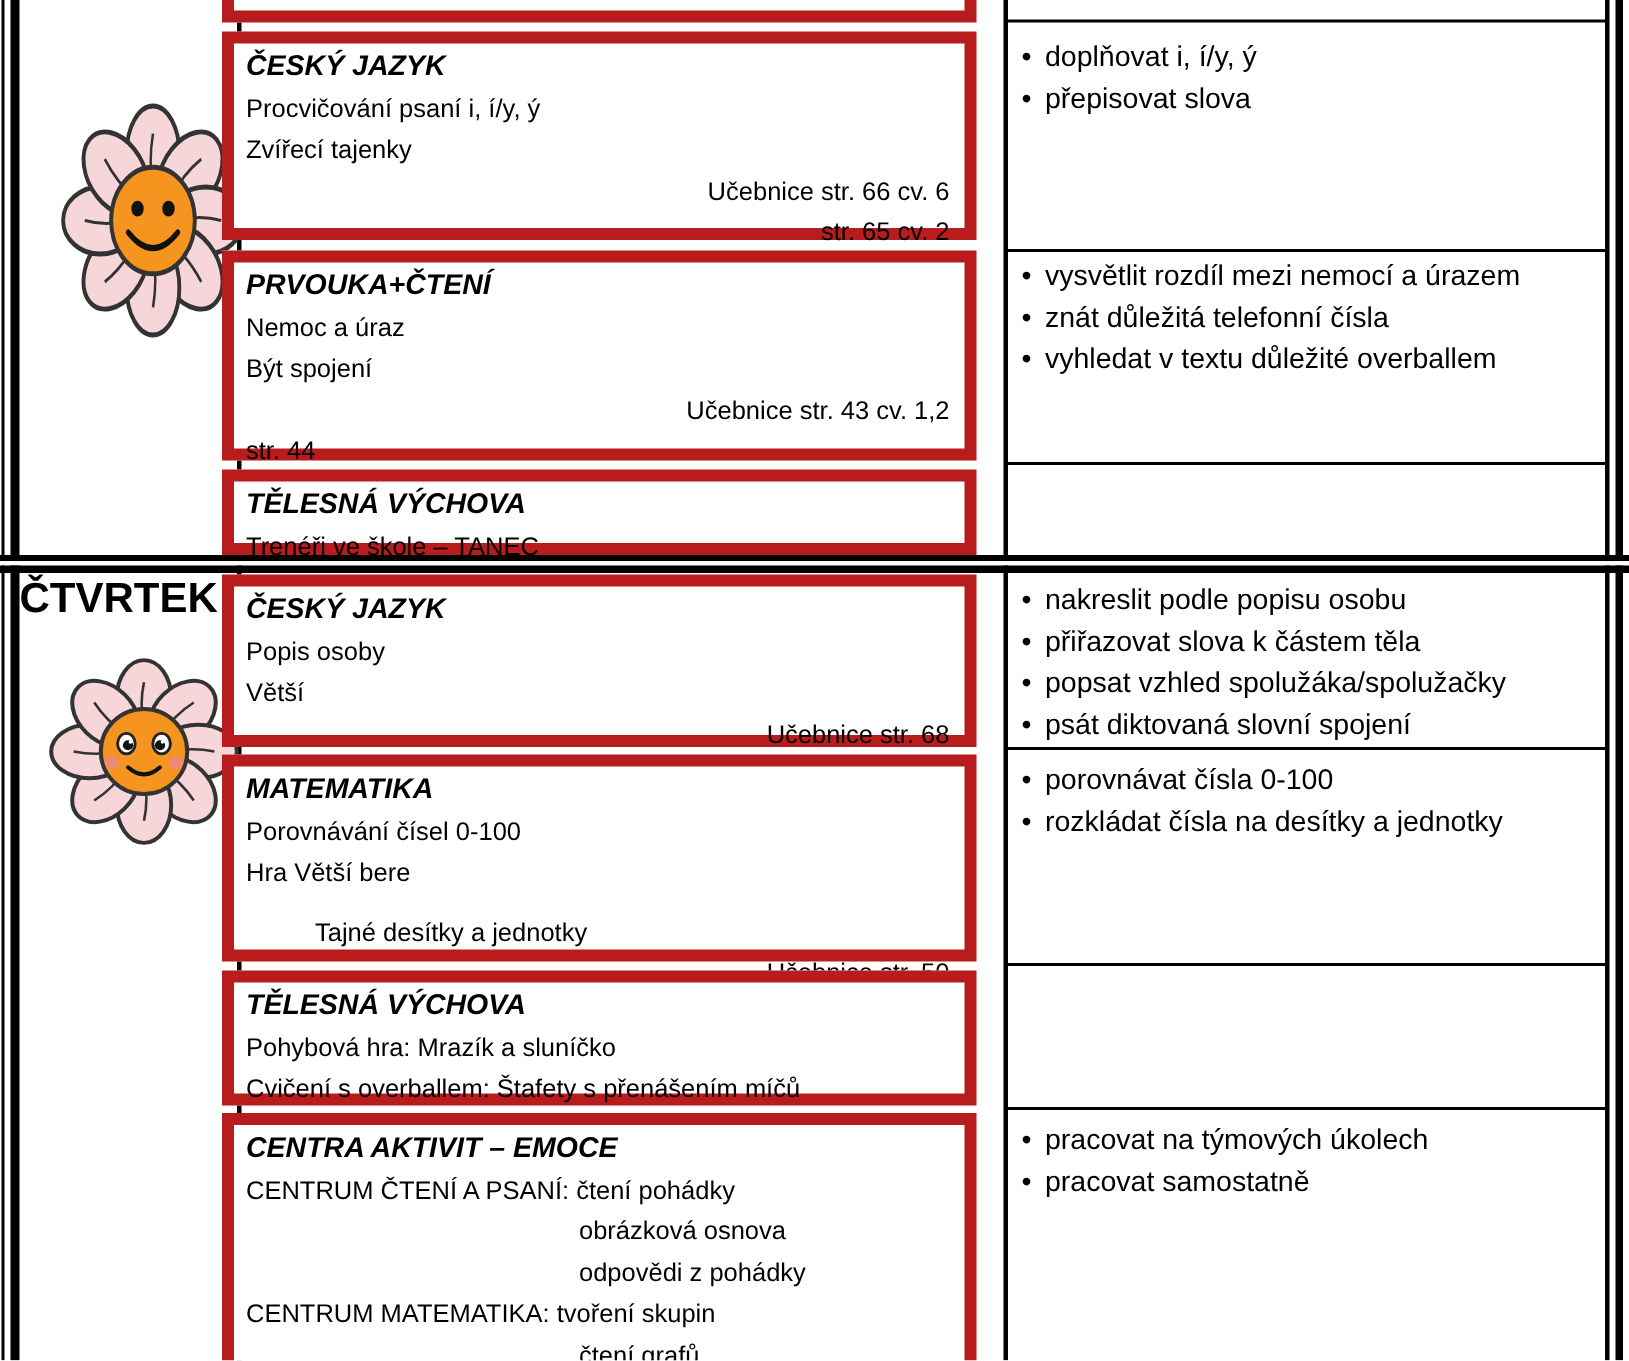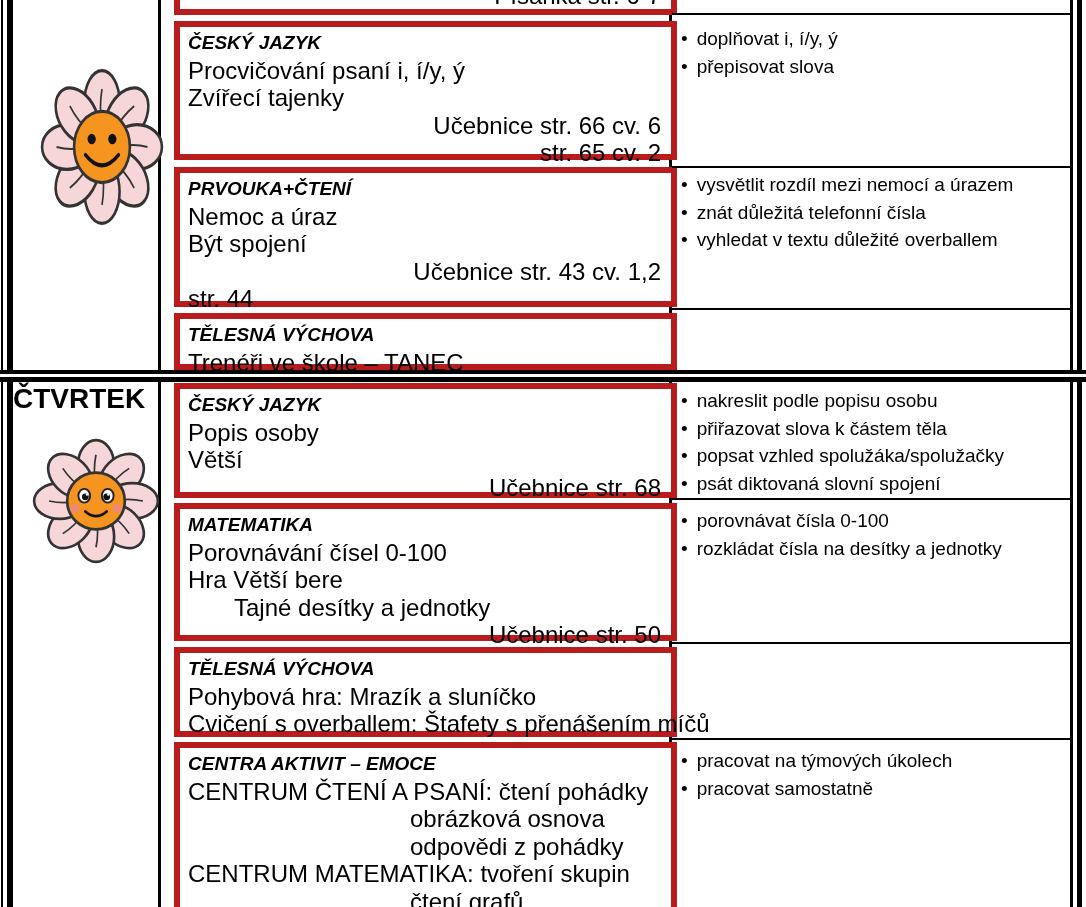--- a/index.html
+++ b/index.html
@@ -4,29 +4,29 @@
 <style>
   html,body{margin:0;padding:0;background:#fff;}
   .page{
     position:relative;width:1086px;height:907px;background:#ffffff;
     overflow:hidden;font-family:"Liberation Sans",sans-serif;color:#000;
   }
   .vl{position:absolute;top:0;bottom:0;background:#000;}
   .hl{position:absolute;background:#000;}
   .hlw{position:absolute;background:#fff;}
   .mbox{
-    position:absolute;left:174px;width:503px;box-sizing:border-box;
-    border:6px solid #b91c1c;background:#fff;padding:2px 10px 0 8px;
+    position:absolute;left:148px;width:503px;box-sizing:border-box;
+    border:8px solid #b91c1c;background:#fff;padding:2px 10px 0 8px;
   }
   .mbox.bottom-align{display:flex;flex-direction:column;justify-content:flex-end;padding-bottom:0;}
-  .line{font-size:24px;line-height:27.5px;white-space:pre;}
+  .line{font-size:17px;line-height:27.5px;white-space:pre;}
   .subject{font-weight:bold;font-style:italic;font-size:19px;line-height:27.5px;white-space:pre;}
   .ref{text-align:right;}
   .ref-tab{text-align:left;padding-right:96px;}
-  .ind-a{padding-left:46px;}
+  .ind-a{padding-left:46px;margin-top:12px;}
   .ind-b{padding-left:222px;}
   .obj-block{position:absolute;left:681px;width:388px;}
   .obj{font-size:19px;line-height:27.5px;}
   .obj::before{content:"\2022";margin-right:9px;}
   .day-label{
     position:absolute;left:13px;width:145px;
     font-weight:bold;font-size:28px;line-height:30px;
   }
   .flower{position:absolute;}
 </style>

